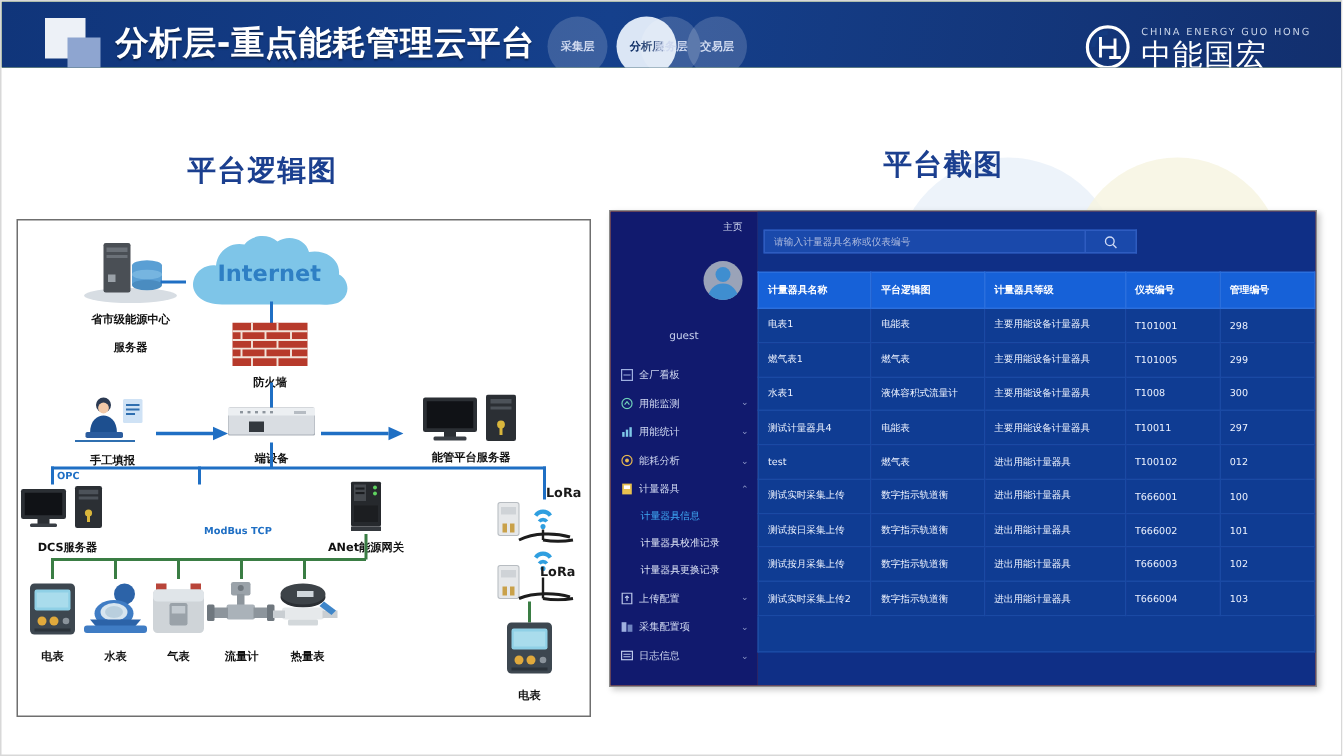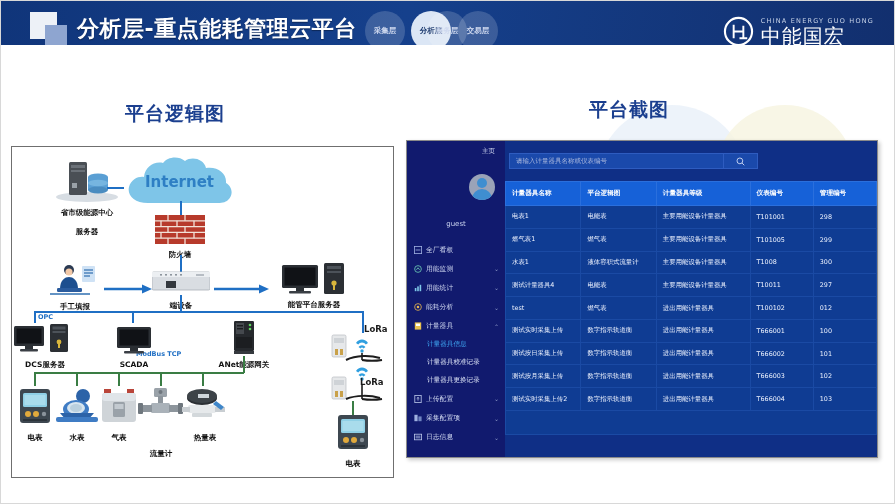--- a/index.html
+++ b/index.html
@@ -336,29 +336,20 @@
         <rect x="8" y="26" width="18" height="2.4" rx="1" fill="#3a3f45"></rect>
         <rect x="38" y="1" width="18" height="28" rx="1.5" fill="#2b2f34"></rect>
         <rect x="40.5" y="3.5" width="13" height="3" fill="#4c5259"></rect>
         <rect x="40.5" y="8" width="13" height="2" fill="#4c5259"></rect>
         <circle cx="47" cy="19" r="2.4" fill="#d9b63c"></circle>
         <rect x="46" y="19" width="2" height="6" fill="#d9b63c"></rect>
       </svg>
       <div class="dlabel" style="margin-top:1px;">DCS服务器</div>
     </div>
 
-    <div class="dnode" style="left:96px; top:178px; width:52px;">
-      <svg width="52" height="30" viewBox="0 0 52 30">
-        <rect x="9" y="2" width="34" height="21" rx="1.5" fill="#2b2f34"></rect>
-        <rect x="11.5" y="4.5" width="29" height="16" fill="#101216"></rect>
-        <rect x="22" y="23" width="8" height="4" fill="#2b2f34"></rect>
-        <rect x="16" y="26" width="20" height="2.6" rx="1" fill="#3a3f45"></rect>
-      </svg>
-      <div class="dlabel" style="margin-top:1px;">SCADA</div>
-    </div>
 
     <div class="dnode" style="left:196px; top:174px; width:72px;">
       <svg width="72" height="34" viewBox="0 0 72 34">
         <rect x="26" y="0" width="20" height="30" rx="1.2" fill="#26292d"></rect>
         <rect x="28" y="2" width="8" height="11" fill="#45494e"></rect>
         <rect x="29" y="4" width="6" height="1.4" fill="#1a1c1f"></rect>
         <rect x="29" y="7" width="6" height="1.4" fill="#1a1c1f"></rect>
         <circle cx="42" cy="4" r="1.3" fill="#5fd35f"></circle>
         <circle cx="42" cy="8" r="1.3" fill="#5fd35f"></circle>
         <rect x="28" y="16" width="16" height="11" fill="#1c1e21"></rect>
@@ -453,21 +444,21 @@
       <svg width="46" height="40" viewBox="0 0 46 40">
         <rect x="16" y="1" width="13" height="9" rx="1.5" fill="#9aa2a9"></rect>
         <circle cx="22.5" cy="5" r="2" fill="#6f777e"></circle>
         <rect x="20" y="9" width="5" height="8" fill="#8d959c"></rect>
         <rect x="13" y="16" width="19" height="10" rx="1.5" fill="#aab2b9"></rect>
         <rect x="3" y="18" width="11" height="7" fill="#8d959c"></rect>
         <rect x="31" y="18" width="11" height="7" fill="#8d959c"></rect>
         <rect x="0" y="16" width="5" height="11" rx="1" fill="#6f777e"></rect>
         <rect x="40" y="16" width="5" height="11" rx="1" fill="#6f777e"></rect>
       </svg>
-      <div class="dlabel" style="margin-top:18px;">流量计</div>
+      <div class="dlabel" style="margin-top:2px;">流量计</div>
     </div>
 
     <div class="dnode" style="left:168px; top:240px; width:50px;">
       <svg width="50" height="40" viewBox="0 0 50 40">
         <ellipse cx="22" cy="11" rx="15" ry="7" fill="#2b2f34"></ellipse>
         <ellipse cx="22" cy="9" rx="15" ry="7" fill="#3d4348"></ellipse>
         <rect x="18" y="7" width="11" height="4" fill="#cfd6db"></rect>
         <rect x="8" y="18" width="28" height="8" rx="2" fill="#e6e9eb"></rect>
         <rect x="2" y="20" width="8" height="5" fill="#c9ced2"></rect>
         <rect x="35" y="20" width="10" height="5" fill="#c9ced2"></rect>

